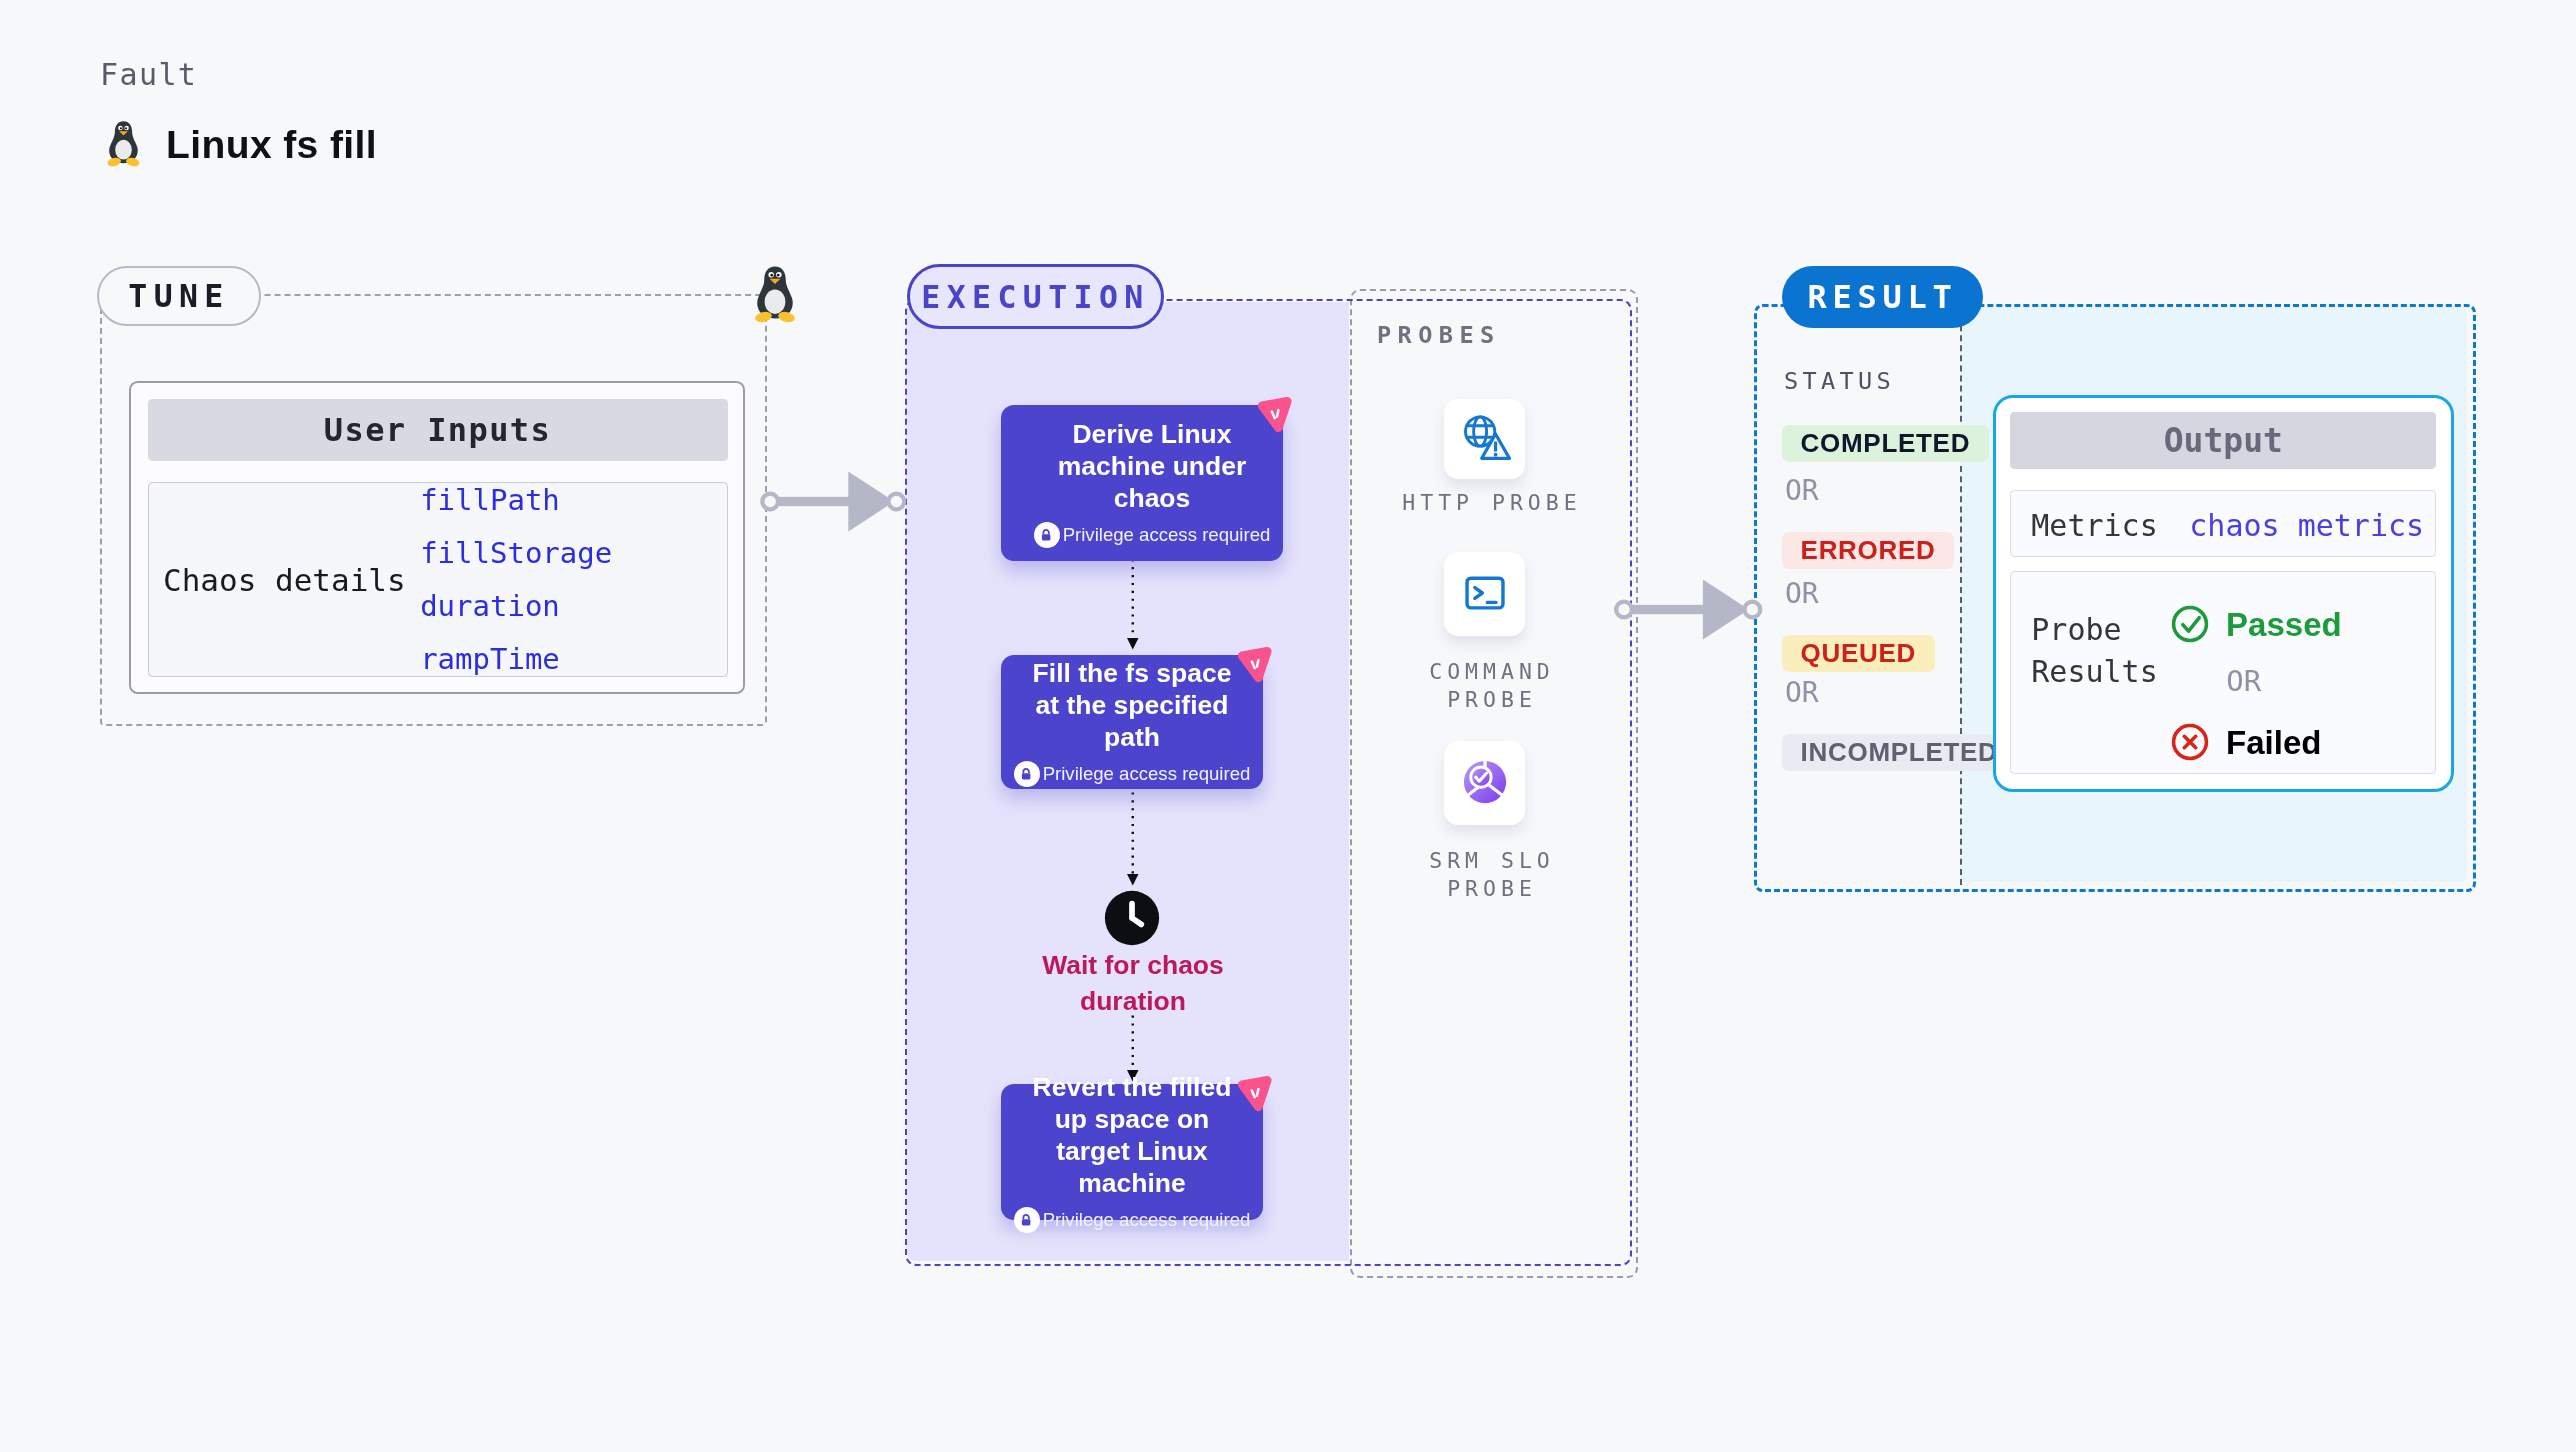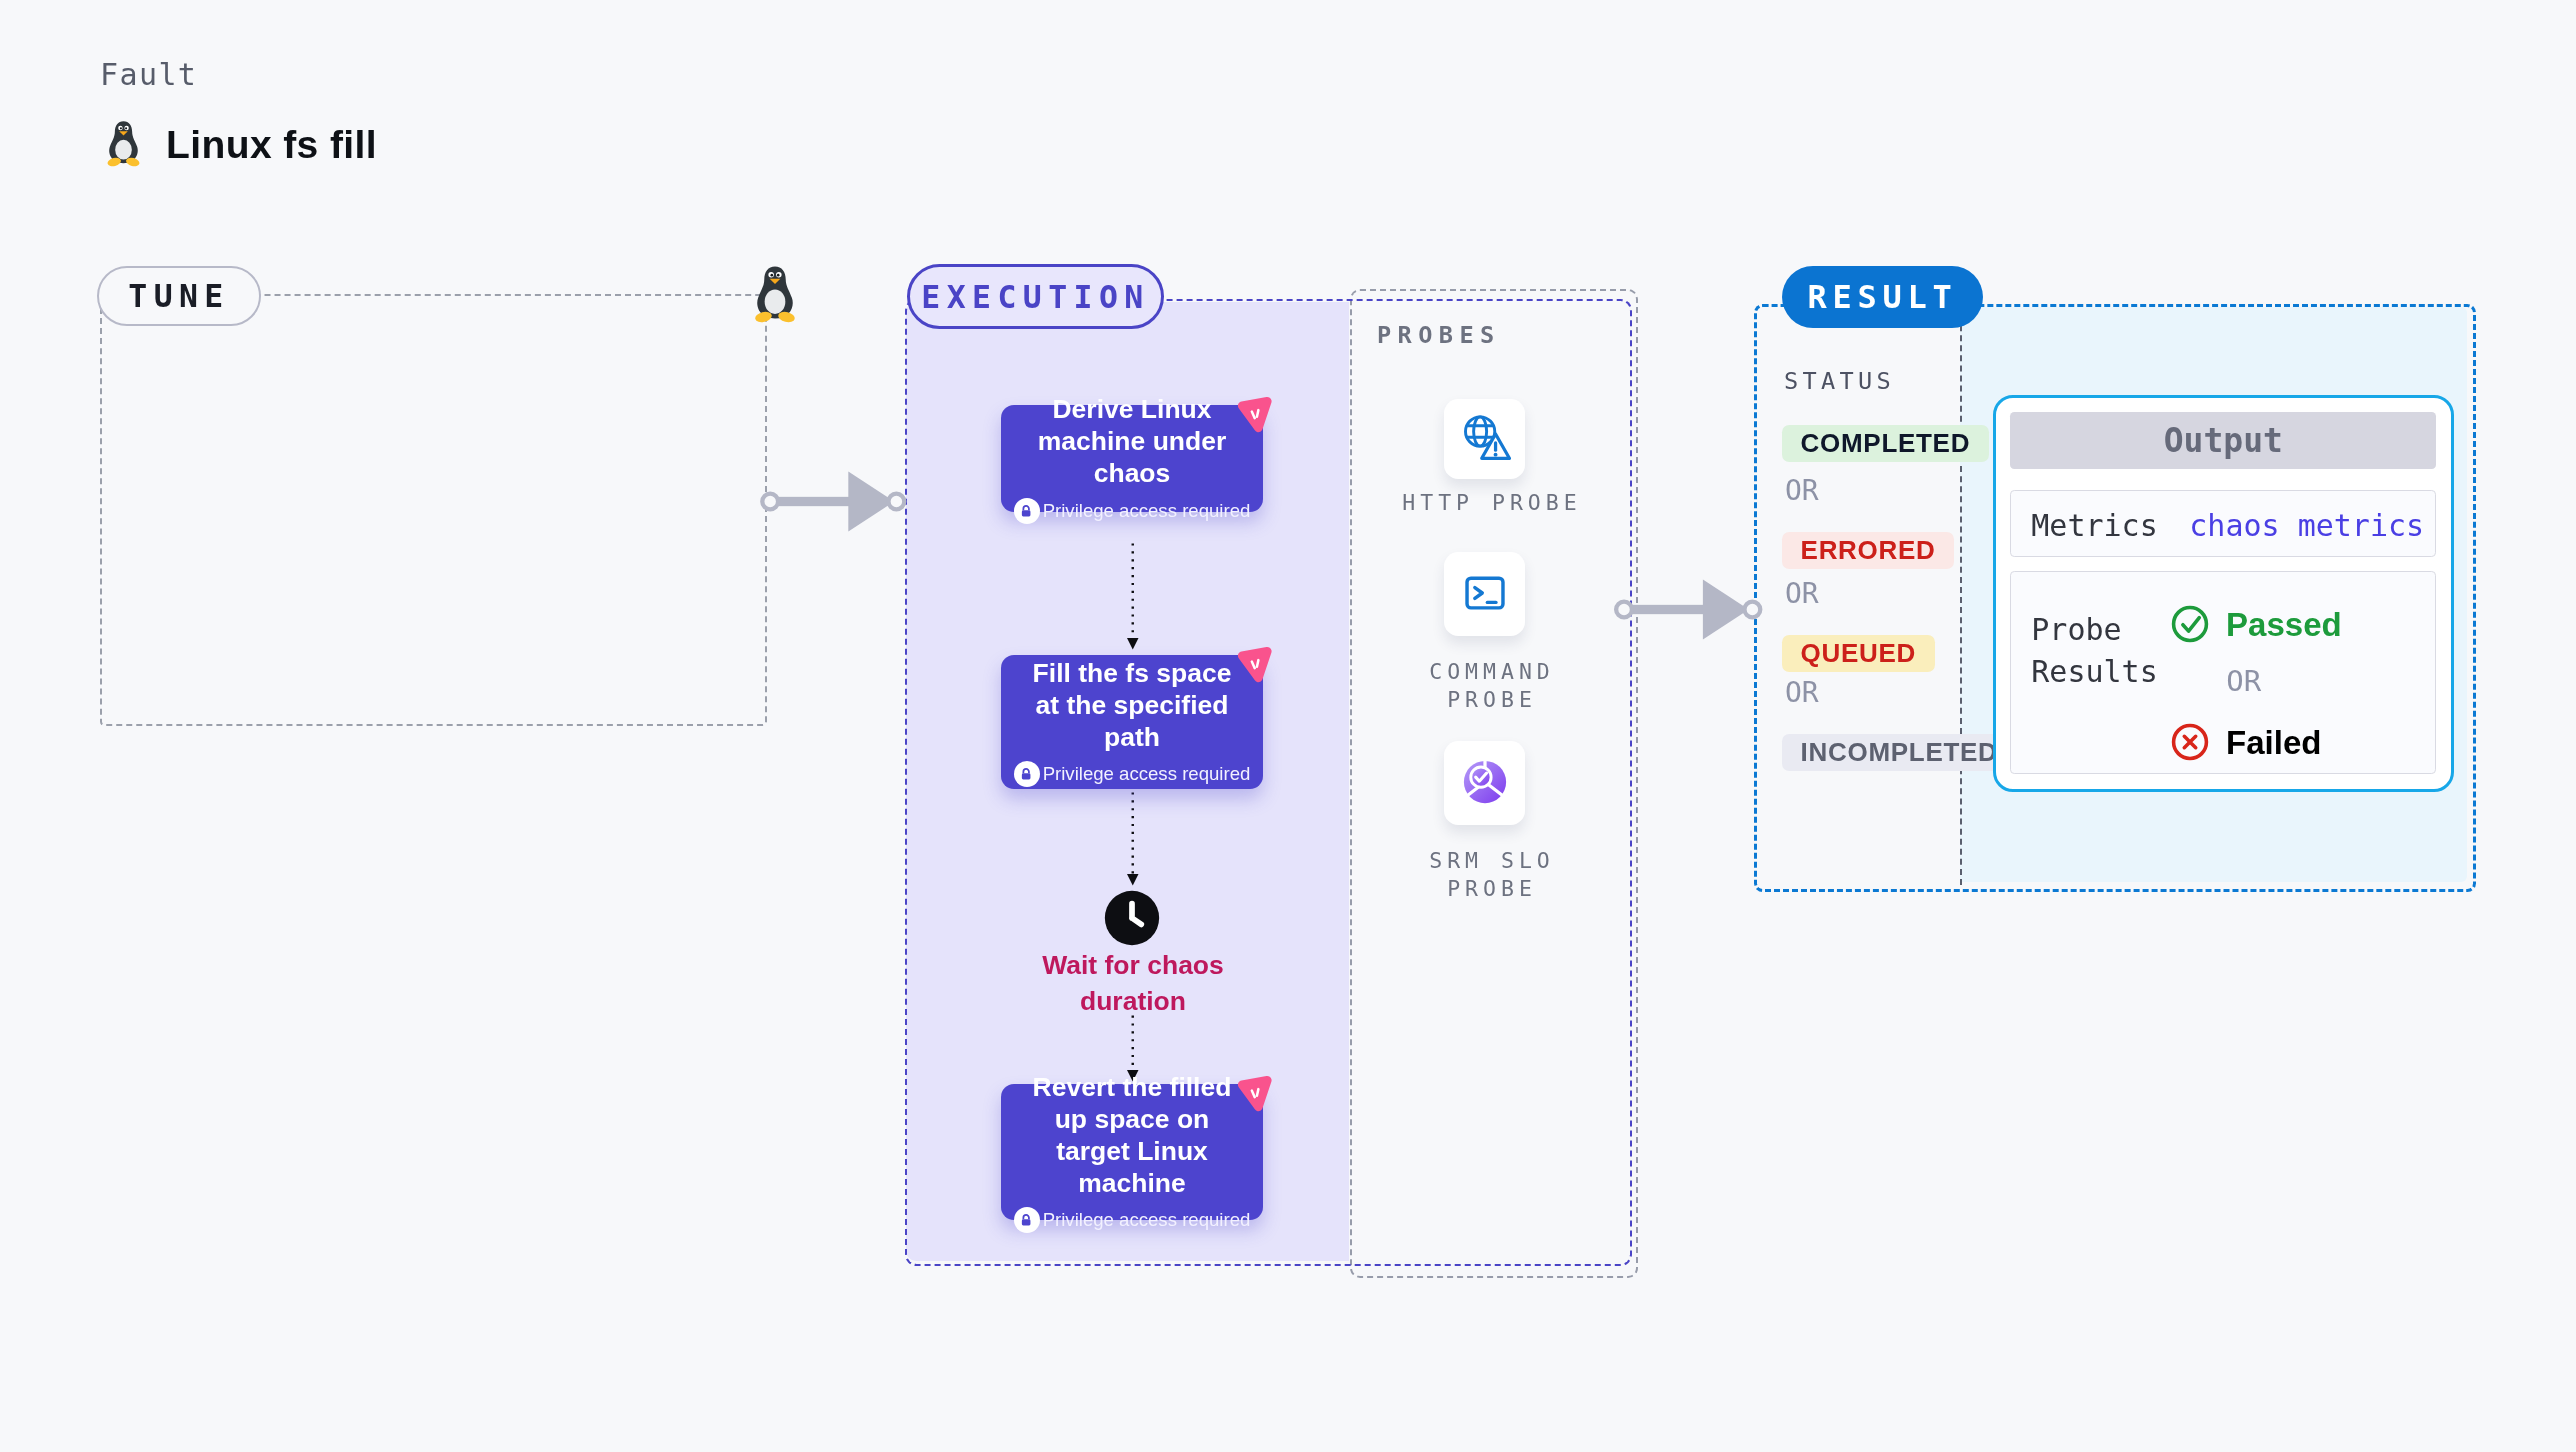--- a/index.html
+++ b/index.html
@@ -148,34 +148,46 @@
       <circle cx="25" cy="13" r="3.6" fill="#fff"></circle>
         <circle cx="35" cy="13" r="3.6" fill="#fff"></circle>
       <circle cx="25.8" cy="13.4" r="1.7" fill="#14181b"></circle>
         <circle cx="34.2" cy="13.4" r="1.7" fill="#14181b"></circle>
       <path d="M23 18 L37 18 L30 25 Z" fill="#f6a71b"></path>
       <ellipse cx="15" cy="68" rx="11" ry="6.5" fill="#fbc02d" transform="rotate(-14 15 68)"></ellipse>
       <ellipse cx="45" cy="68" rx="11" ry="6.5" fill="#fbc02d" transform="rotate(14 45 68)"></ellipse>
     </svg>
   </span>
 
+  <div class="ui-card">
+    <div class="ui-header mono">User Inputs</div>
+    <div class="ui-body">
+      <div class="ui-body-label mono">Chaos details</div>
+      <div class="ui-params">
+        <span class="ui-param mono">fillPath</span>
+        <span class="ui-param mono">fillStorage</span>
+        <span class="ui-param mono">duration</span>
+        <span class="ui-param mono">rampTime</span>
+      </div>
+    </div>
+  </div>
 
   <svg class="conn" style="left:758px;top:467px;" width="152" height="69" viewBox="0 0 212 96">
     <rect x="17" y="41.5" width="112" height="13" fill="#b4b7c6"></rect>
     <polygon points="126,6 190,48 126,90" fill="#b4b7c6"></polygon>
     <circle cx="17" cy="48" r="11" fill="#f7f8fa" stroke="#b4b7c6" stroke-width="6"></circle>
     <circle cx="193" cy="48" r="11" fill="#f7f8fa" stroke="#b4b7c6" stroke-width="6"></circle>
   </svg>
 
   <div class="exec-fill"></div>
   <div class="probes-box"></div>
   <div class="exec-outer"></div>
   <div class="pill pill-exec">EXECUTION</div>
 
-  <div class="node" style="top:405px;height:107px;">
+  <div class="node" style="top:405px;height:156px;padding-left:20px;">
     <span class="node-badge">
       <svg width="44" height="44" viewBox="0 0 60 60">
         <path d="M14 16 L48 10 L36 46 Z" fill="#f9538d" stroke="#f9538d" stroke-width="12" stroke-linejoin="round"></path>
         <path d="M27 24 l4 9 M36 22 l-2 9" stroke="#ffffff" stroke-width="3.4" stroke-linecap="round"></path>
       </svg>
     </span>
     <div class="node-title">Derive Linux machine under chaos</div>
     <div class="node-priv">
       <span class="lock-dot">
         <svg width="14.3" height="14.3" viewBox="0 0 18 18">

